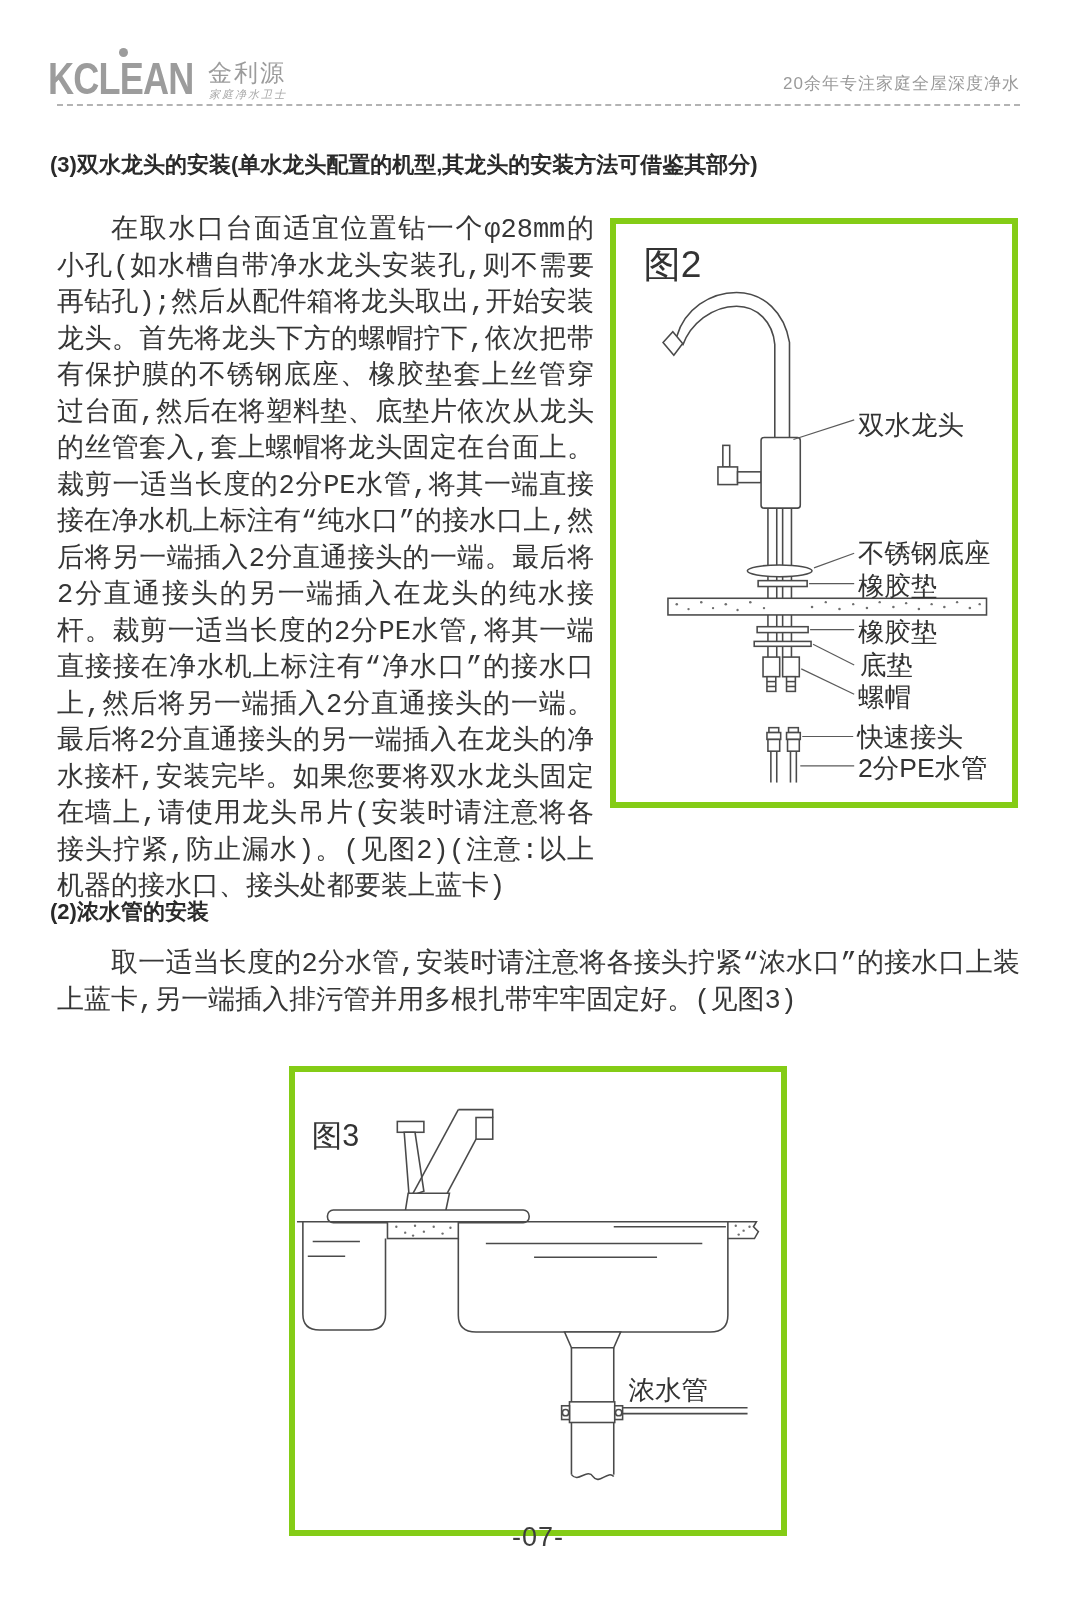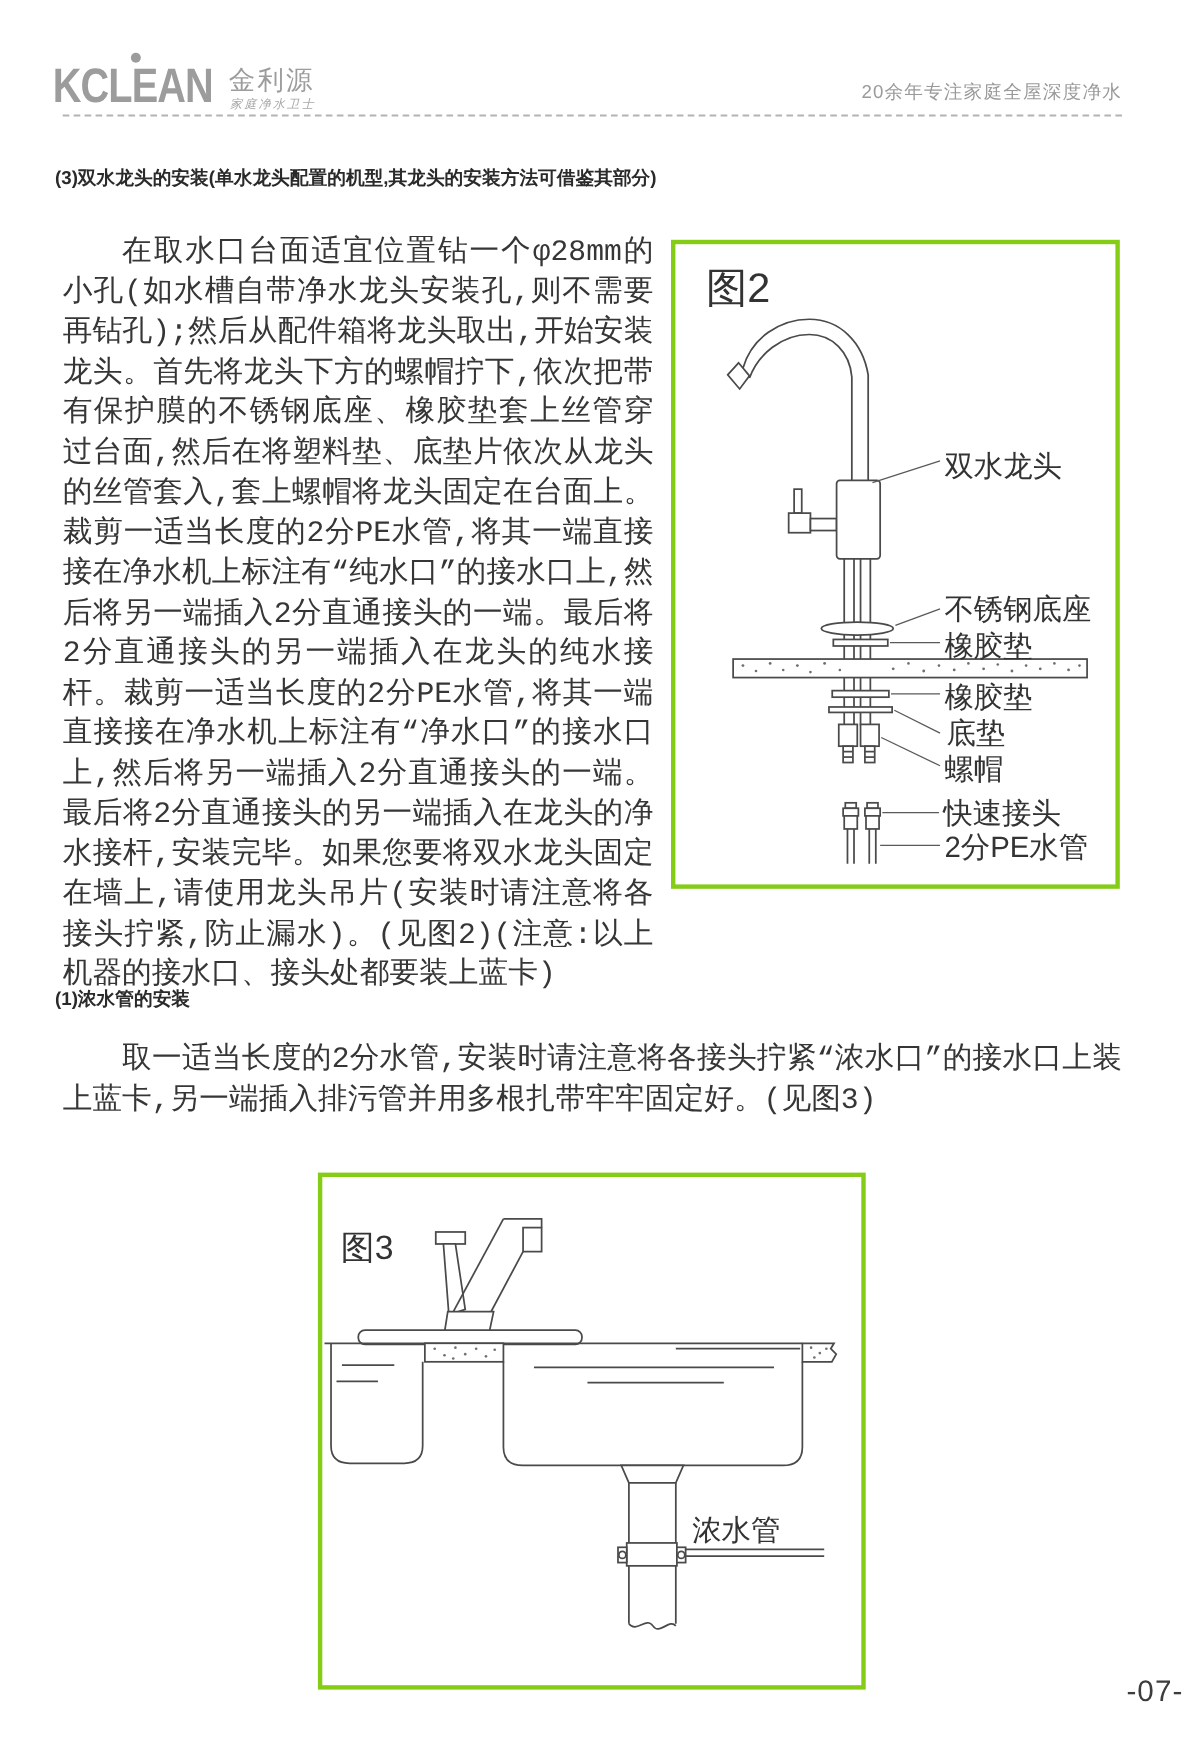--- a/index.html
+++ b/index.html
@@ -36,52 +36,52 @@
     top:72px; right:56px;
     font-size:17px; color:#9a9a9a; letter-spacing:1px; white-space:nowrap;
   }
   .header-rule {
     left:57px; top:104px; width:963px; height:0;
     border-top:2px dashed #b3b3b3;
   }
 
   
   .sec-heading {
-    left:50px; font-size:17px; font-weight:bold; color:#2a2a2a;
+    left:50px; font-size:22px; font-weight:bold; color:#2a2a2a;
     white-space:nowrap;
   }
   .h3 { top:150px; }
   .h4 { top:897px; }
 
   .body-text {
     font-size:27px; line-height:36.5px; color:#363636;
     text-align:justify; text-indent:2em;font-family:Liberation Mono, monospace;
   }
   .body3 { left:57px; top:212px; width:537px; }
   .body4 { left:57px; top:946px; width:963px; line-height:37px; }
 
   
-  .fig-panel { border:4px solid #84cc16; background:#ffffff; }
+  .fig-panel { border:6px solid #84cc16; background:#ffffff; }
   .fig2 { left:610px; top:218px; width:408px; height:590px; }
   .fig3 { left:289px; top:1066px; width:498px; height:470px; }
   .fig-panel svg { display:block; width:100%; height:100%; }
 
   svg text {
     font-family:"Liberation Sans","DejaVu Sans",sans-serif;
     fill:#333333;
   }
   .ln   { stroke:#4a4a4a; stroke-width:1.6; fill:none; }
   .lnw  { stroke:#4a4a4a; stroke-width:1.6; fill:#ffffff; }
   .lead { stroke:#5a5a5a; stroke-width:1.2; fill:none; }
   .dot  { fill:#6f6f6f; stroke:none; }
 
   
   .page-number {
     left:0; top:1522px; width:100%;
-    text-align:right; font-size:27px; color:#3d3d3d; letter-spacing:1px;
+    text-align:center; font-size:27px; color:#3d3d3d; letter-spacing:1px;
   }
 </style>
 </head>
 <body>
 
 <div class="abs logo-en">KCLEAN</div>
 <div class="abs logo-dot"></div>
 <div class="abs logo-cn">金利源</div>
 <div class="abs logo-sub">家庭净水卫士</div>
 <div class="abs tagline">20余年专注家庭全屋深度净水</div>
@@ -187,21 +187,21 @@
     <text x="247" y="343" font-size="27">不锈钢底座</text>
     <text x="247" y="377" font-size="27">橡胶垫</text>
     <text x="247" y="424" font-size="27">橡胶垫</text>
     <text x="249" y="457" font-size="27">底垫</text>
     <text x="247" y="490" font-size="27">螺帽</text>
     <text x="246" y="531" font-size="27">快速接头</text>
     <text x="247" y="562" font-size="27">2分PE水管</text>
   </svg>
 </div>
 
-<div class="abs sec-heading h4">(1)浓水管的安装</div>
+<div class="abs sec-heading h4">(2)浓水管的安装</div>
 <div class="abs body-text body4">取一适当长度的2分水管,安装时请注意将各接头拧紧“浓水口”的接水口上装上蓝卡,另一端插入排污管并用多根扎带牢牢固定好。(见图3)</div>
 
 <div class="abs fig-panel fig3">
   <svg viewBox="0 0 494 395">
     <text x="17" y="40" font-size="31">图3</text>
 
     <g>
       <rect class="lnw" x="104" y="15" width="27" height="11"></rect>
       <polygon class="lnw" points="111,26 122,26 131,86 116,91"></polygon>
       <path class="ln" d="M 166,3 L 201,3 L 201,11"></path>

